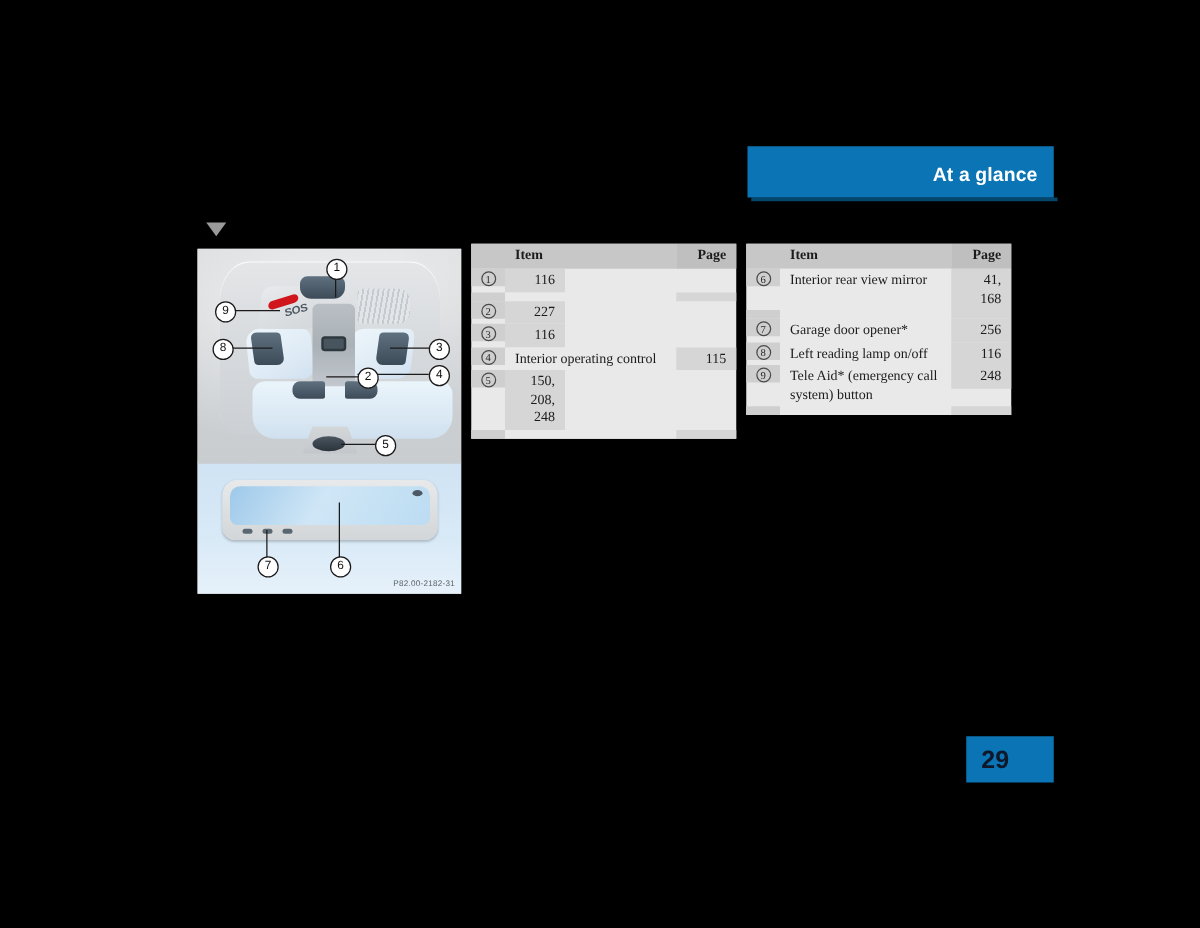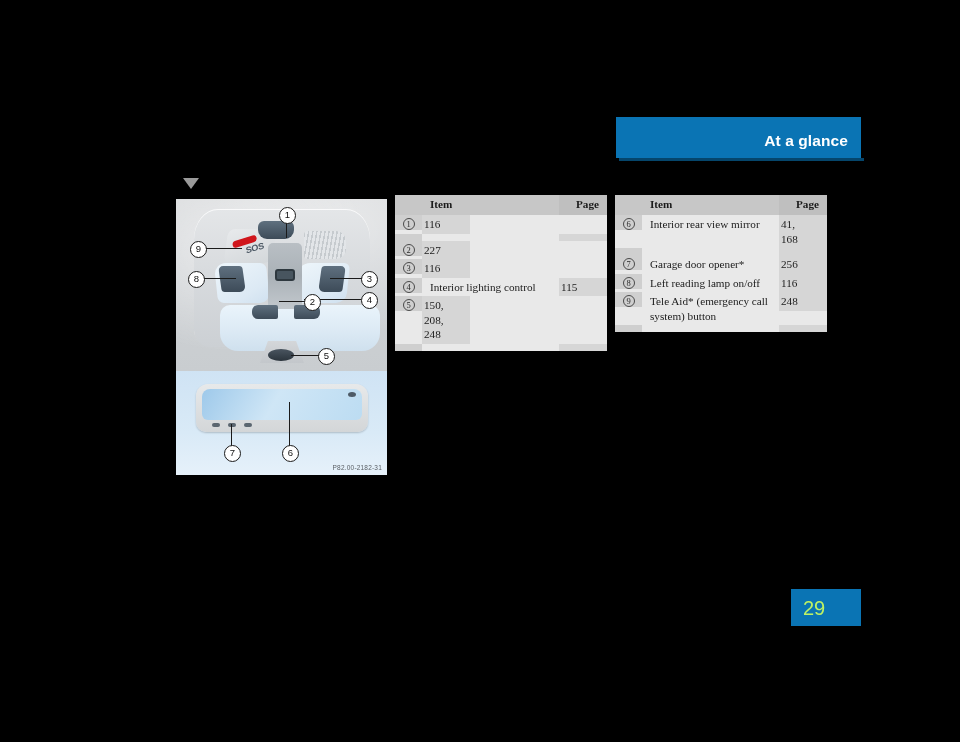--- a/index.html
+++ b/index.html
@@ -15,21 +15,20 @@
     overflow: hidden;
     font-family: "Liberation Sans", sans-serif;
     color: #1a1a1a;
   }
 
   
   .page {
     position: absolute;
     inset: 0;
     background: #000000;
-    margin-left: 18px;
   }
 
   
   .section-header {
     position: absolute;
     left: 598px;
     top: 117px;
     width: 245px;
     height: 41px;
     background: #0a74b4;
@@ -61,23 +60,23 @@
     left: 773px;
     top: 589px;
     width: 70px;
     height: 37px;
     background: #0a74b4;
   }
   .page-tab .num {
     position: absolute;
     left: 12px;
     top: 8px;
-    color: #bef264;
+    color: #0f172a;
     font-size: 20px;
-    font-weight: normal;
+    font-weight: bold;
   }
 
   
   .tri-marker {
     position: absolute;
     left: 165px;
     top: 178px;
     width: 0; height: 0;
     border-left: 8px solid transparent;
     border-right: 8px solid transparent;
@@ -289,21 +288,21 @@
   .tbl .c-item {
     flex: 1 1 auto;
     background:#e9e9e9;
     padding: 2px 6px 2px 8px;
     box-sizing:border-box;
   }
   .tbl .c-page {
     width: 48px;
     flex: 0 0 48px;
     background:#d6d6d6;
-    text-align:left;
+    text-align:right;
     padding: 2px 8px 2px 2px;
     box-sizing:border-box;
     white-space: pre-line;
   }
   .tbl .head .c-num  { background:#c7c7c7; height: 20px; }
   .tbl .head .c-item { background:#c7c7c7; font-weight:bold; padding-top:3px; height:20px;}
   .tbl .head .c-page { background:#bfbfbf; font-weight:bold; text-align:right; padding-left:2px; padding-top:3px; height:20px;}
   .tbl .spacer { height: 7px; }
   .tbl .spacer .c-num{ background:#cfcfcf; height:7px;}
   .tbl .spacer .c-item{ background:#e9e9e9; height:7px;}
@@ -431,21 +430,21 @@
     <div class="row">
       <div class="c-num"><span class="badge">2</span></div>
       <div class="c-page pageline">227</div>
     </div>
     <div class="row">
       <div class="c-num"><span class="badge">3</span></div>
       <div class="c-page pageline">116</div>
     </div>
     <div class="row">
       <div class="c-num"><span class="badge">4</span></div>
-      <div class="c-item itemline">Interior lighting control</div>
+      <div class="c-item itemline">Interior operating control</div>
       <div class="c-page pageline">115</div>
     </div>
     <div class="row">
       <div class="c-num"><span class="badge">5</span></div>
       <div class="c-page pageline">150,
 208,
 248</div>
     </div>
     <div class="row spacer">
         <div class="c-num"></div>

